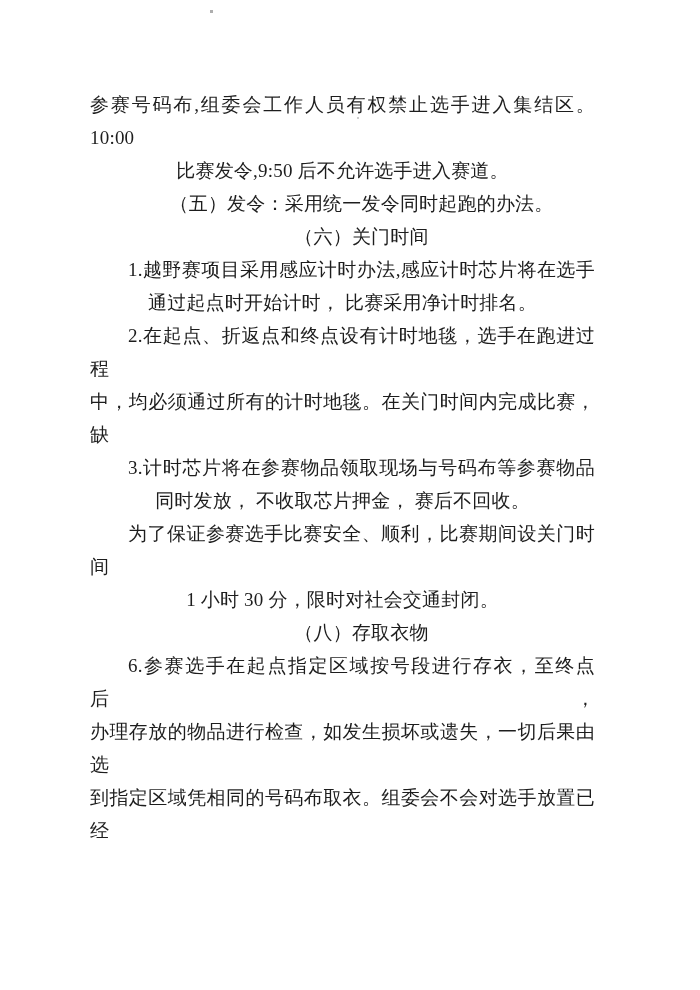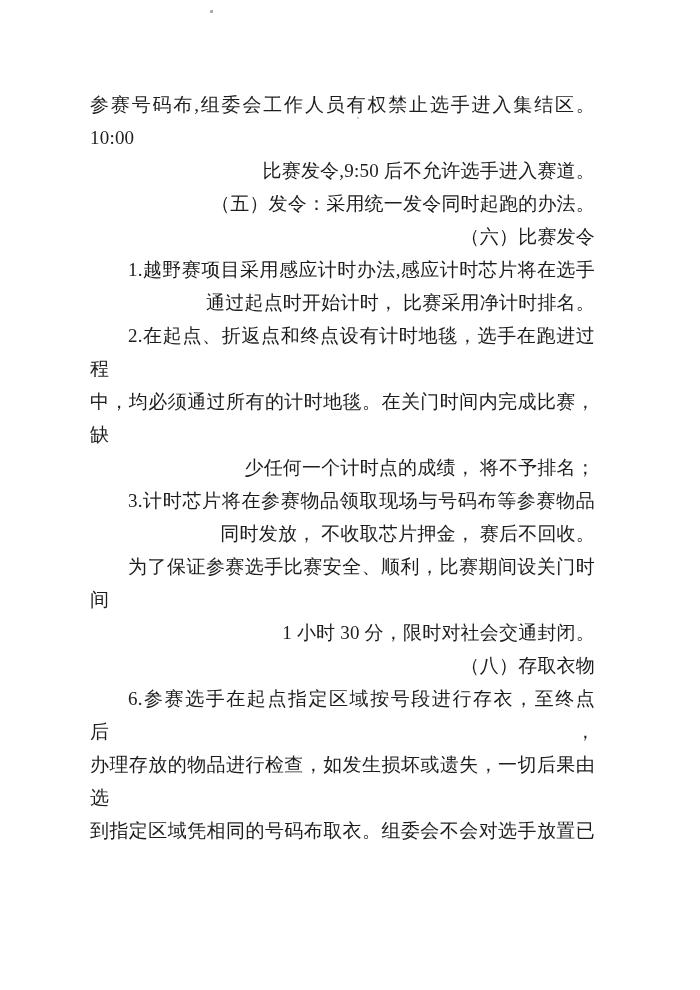--- a/index.html
+++ b/index.html
@@ -20,21 +20,21 @@
     left: 90px;
     top: 88px;
     width: 505px;
     font-size: 19px;
     line-height: 33px;
     color: #1d1d1d;
     letter-spacing: 0.2px;
   }
   .line {
     white-space: nowrap;
-    text-align: right;
+    text-align: center;
   }
   .line.full {
     white-space: normal;
     text-align: justify;
     text-align-last: justify;
   }
   .line.indent {
     text-indent: 2em;
   }
   .page-number {
@@ -89,26 +89,25 @@
 <div class="page">
 
   <div class="speck speck-1"></div>
   <div class="speck speck-2"></div>
   <div class="speck speck-3"></div>
 
   <div class="body-text">
       <div class="line full">参赛号码布,组委会工作人员有权禁止选手进入集结区。10:00</div>
       <div class="line">比赛发令,9:50 后不允许选手进入赛道。</div>
       <div class="line indent">（五）发令：采用统一发令同时起跑的办法。</div>
-      <div class="line indent">（六）比赛发令</div>
+      <div class="line indent">（六）关门时间</div>
       <div class="line indent full">1.越野赛项目采用感应计时办法,感应计时芯片将在选手</div>
       <div class="line">通过起点时开始计时， 比赛采用净计时排名。</div>
       <div class="line indent full">2.在起点、折返点和终点设有计时地毯，选手在跑进过程</div>
       <div class="line full">中，均必须通过所有的计时地毯。在关门时间内完成比赛，缺</div>
-      <div class="line">少任何一个计时点的成绩， 将不予排名；</div>
       <div class="line indent full">3.计时芯片将在参赛物品领取现场与号码布等参赛物品</div>
       <div class="line">同时发放， 不收取芯片押金， 赛后不回收。</div>
       <div class="line indent full">为了保证参赛选手比赛安全、顺利，比赛期间设关门时间</div>
       <div class="line">1 小时 30 分，限时对社会交通封闭。</div>
       <div class="line indent">（八）存取衣物</div>
       <div class="line indent full">6.参赛选手在起点指定区域按号段进行存衣，至终点后，</div>
       <div class="line full">办理存放的物品进行检查，如发生损坏或遗失，一切后果由选</div>
       <div class="line full">到指定区域凭相同的号码布取衣。组委会不会对选手放置已经</div>
       <div class="line">现金、手机、各种钥匙、信用卡、电子产品等）。</div>
     </div>

